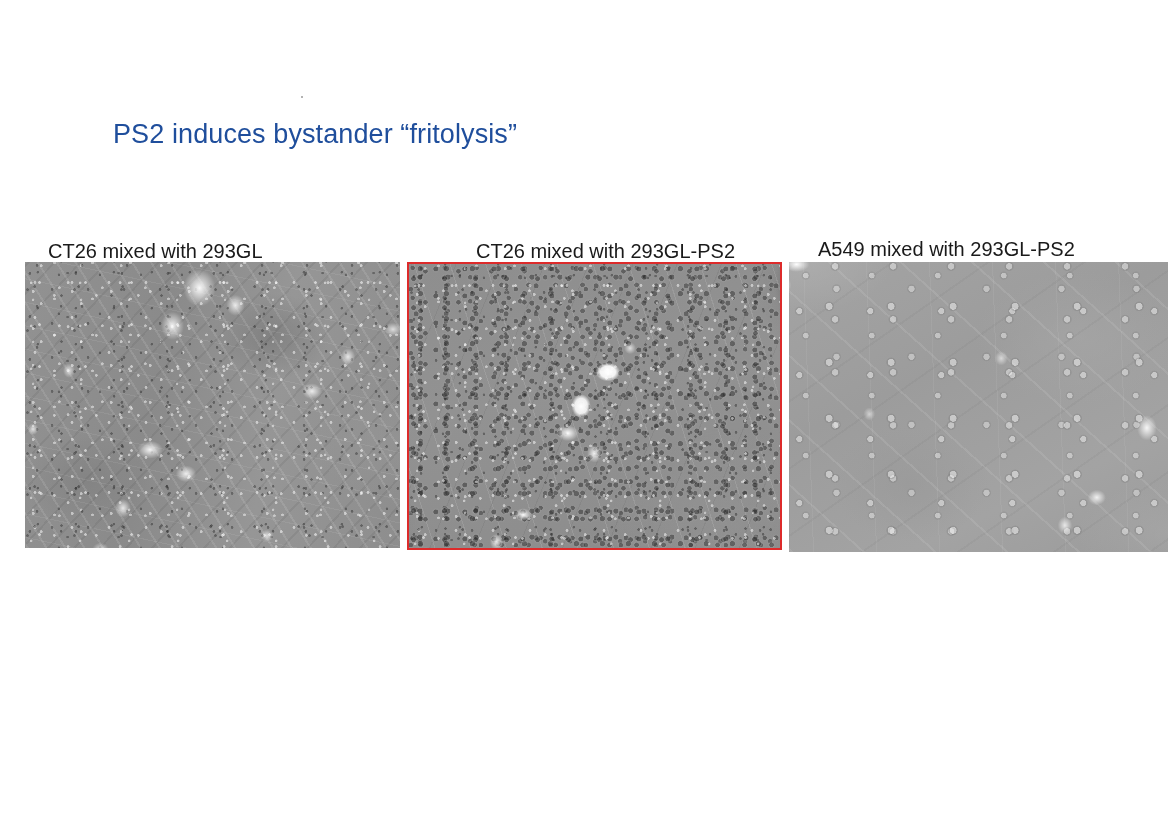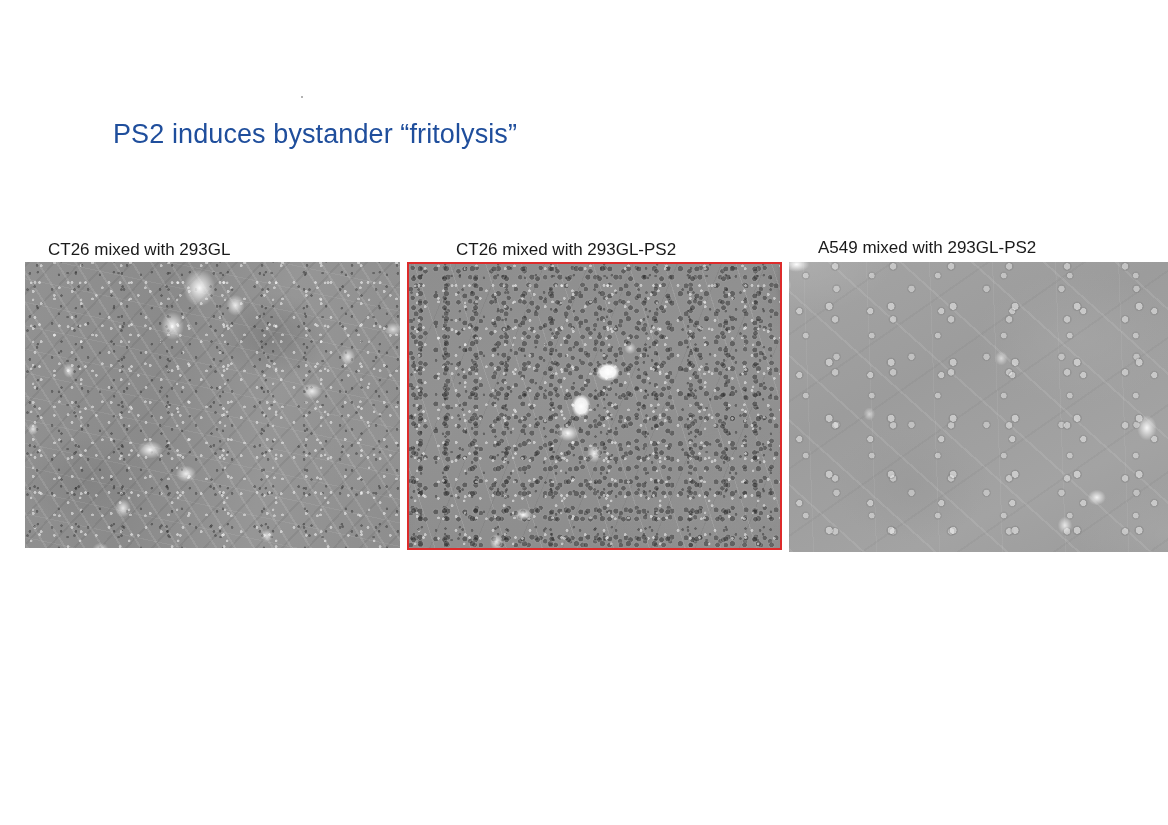--- a/index.html
+++ b/index.html
@@ -45,28 +45,28 @@
     width: 2px;
     height: 2px;
     background: #9a9a9a;
     border-radius: 50%;
   }
 
   
   .panel-caption {
     position: absolute;
     top: 240px;
-    font-size: 17px;
+    font-size: 20px;
     font-weight: 400;
     color: #1a1a1a;
     white-space: nowrap;
     font-family: "Liberation Sans", sans-serif;
   }
   .cap-1 { left: 48px; }
-  .cap-2 { left: 456px; }
+  .cap-2 { left: 476px; }
   .cap-3 { left: 818px; top: 238px; text-align: right; }
 
   
   .micrograph {
     position: absolute;
     overflow: hidden;
     box-sizing: border-box;
   }
   .micrograph .layer {
     position: absolute;

